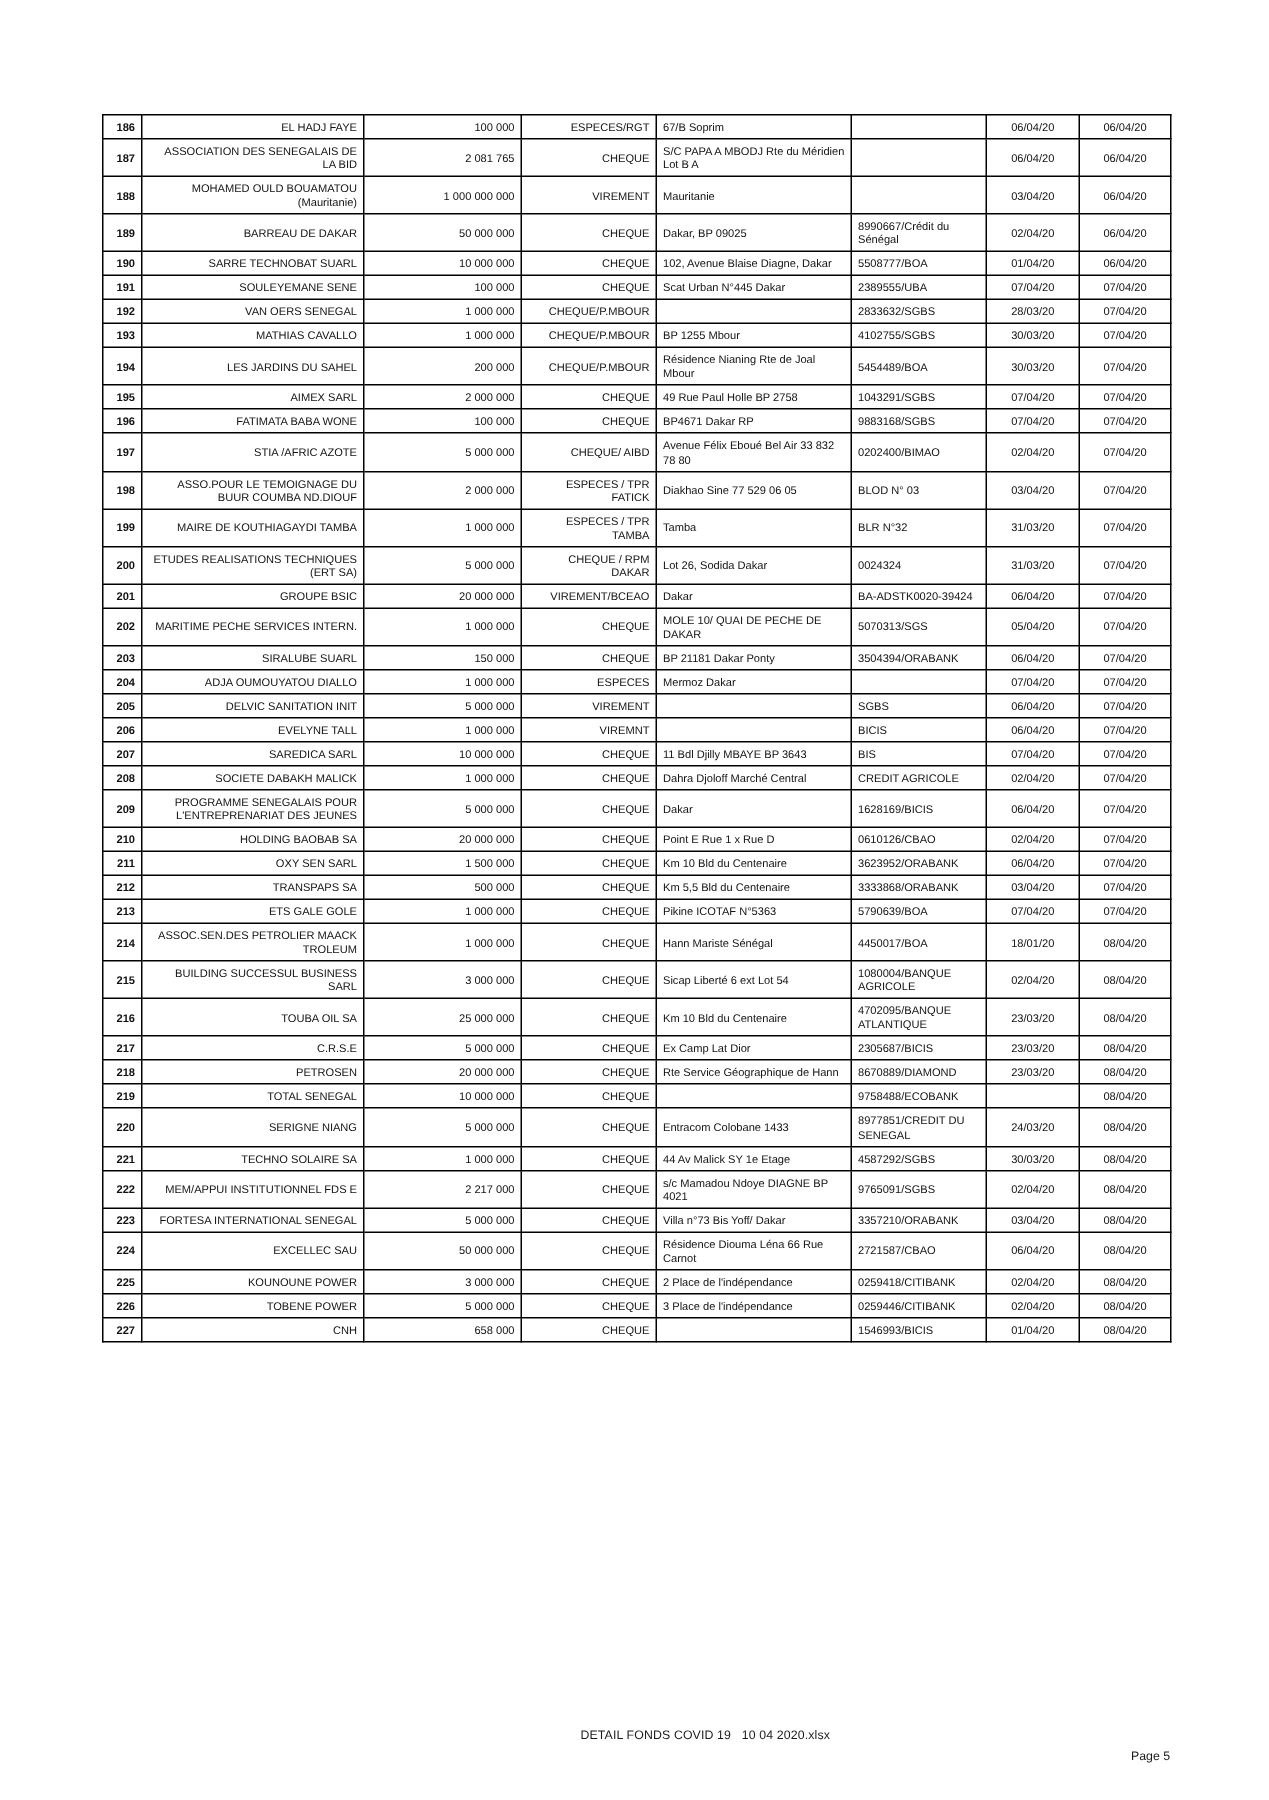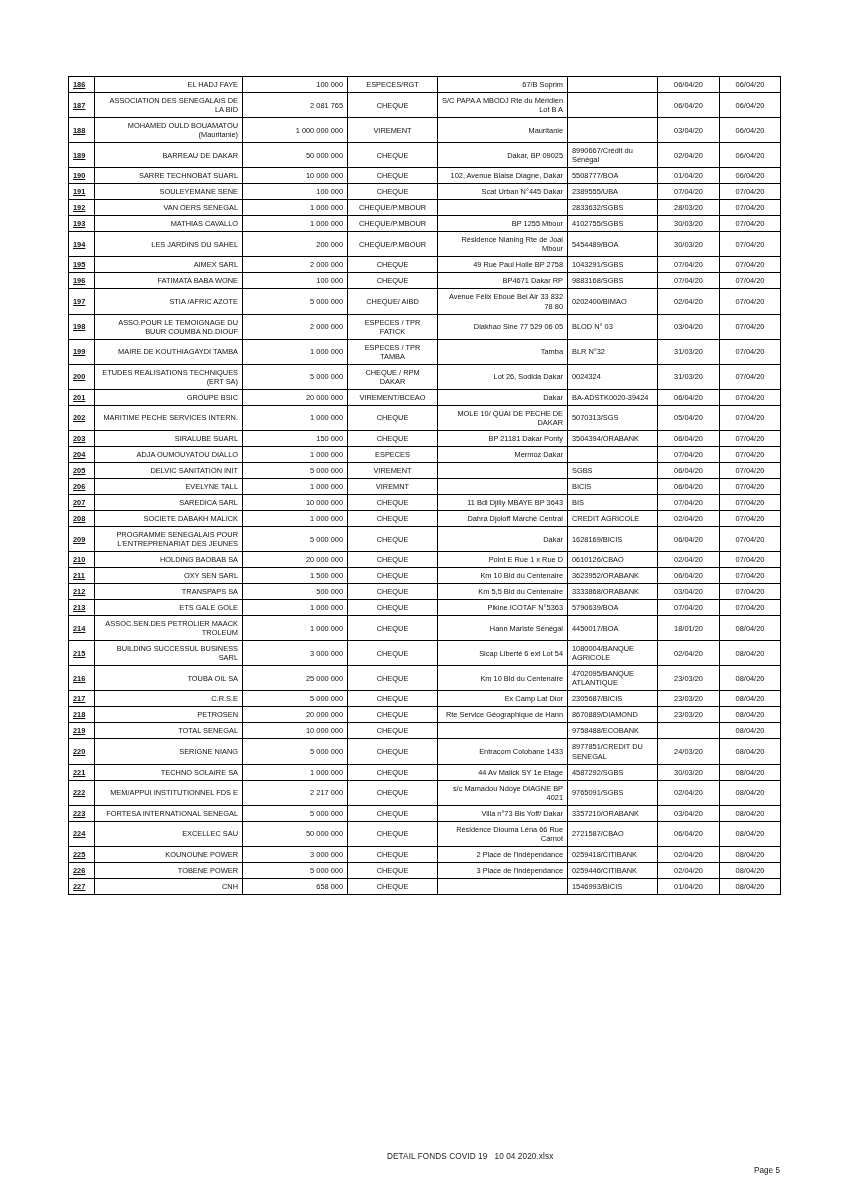--- a/index.html
+++ b/index.html
@@ -49,29 +49,28 @@
   col.c-num    { width: 26px; }
   col.c-name   { width: 148px; }
   col.c-amount { width: 105px; }
   col.c-mode   { width: 90px; }
   col.c-addr   { width: 130px; }
   col.c-bank   { width: 90px; }
   col.c-date1  { width: 62px; }
   col.c-date2  { width: 61px; }
 
   td.num {
-    text-align: left;
+    text-align: right;
     font-weight: bold;
     font-size: 7.6px;
-    text-decoration: underline;
   }
   td.name { text-align: right; }
   td.amount { text-align: right; padding-right: 8px; }
-  td.mode { text-align: center; }
-  td.addr { text-align: right; }
+  td.mode { text-align: right; }
+  td.addr { text-align: left; }
   td.bank { text-align: left; }
   td.date { text-align: center; }
 
   .footer {
     position: absolute;
     left: 68px;
     top: 1152px;
     width: 712px;
     height: 16px;
   }

